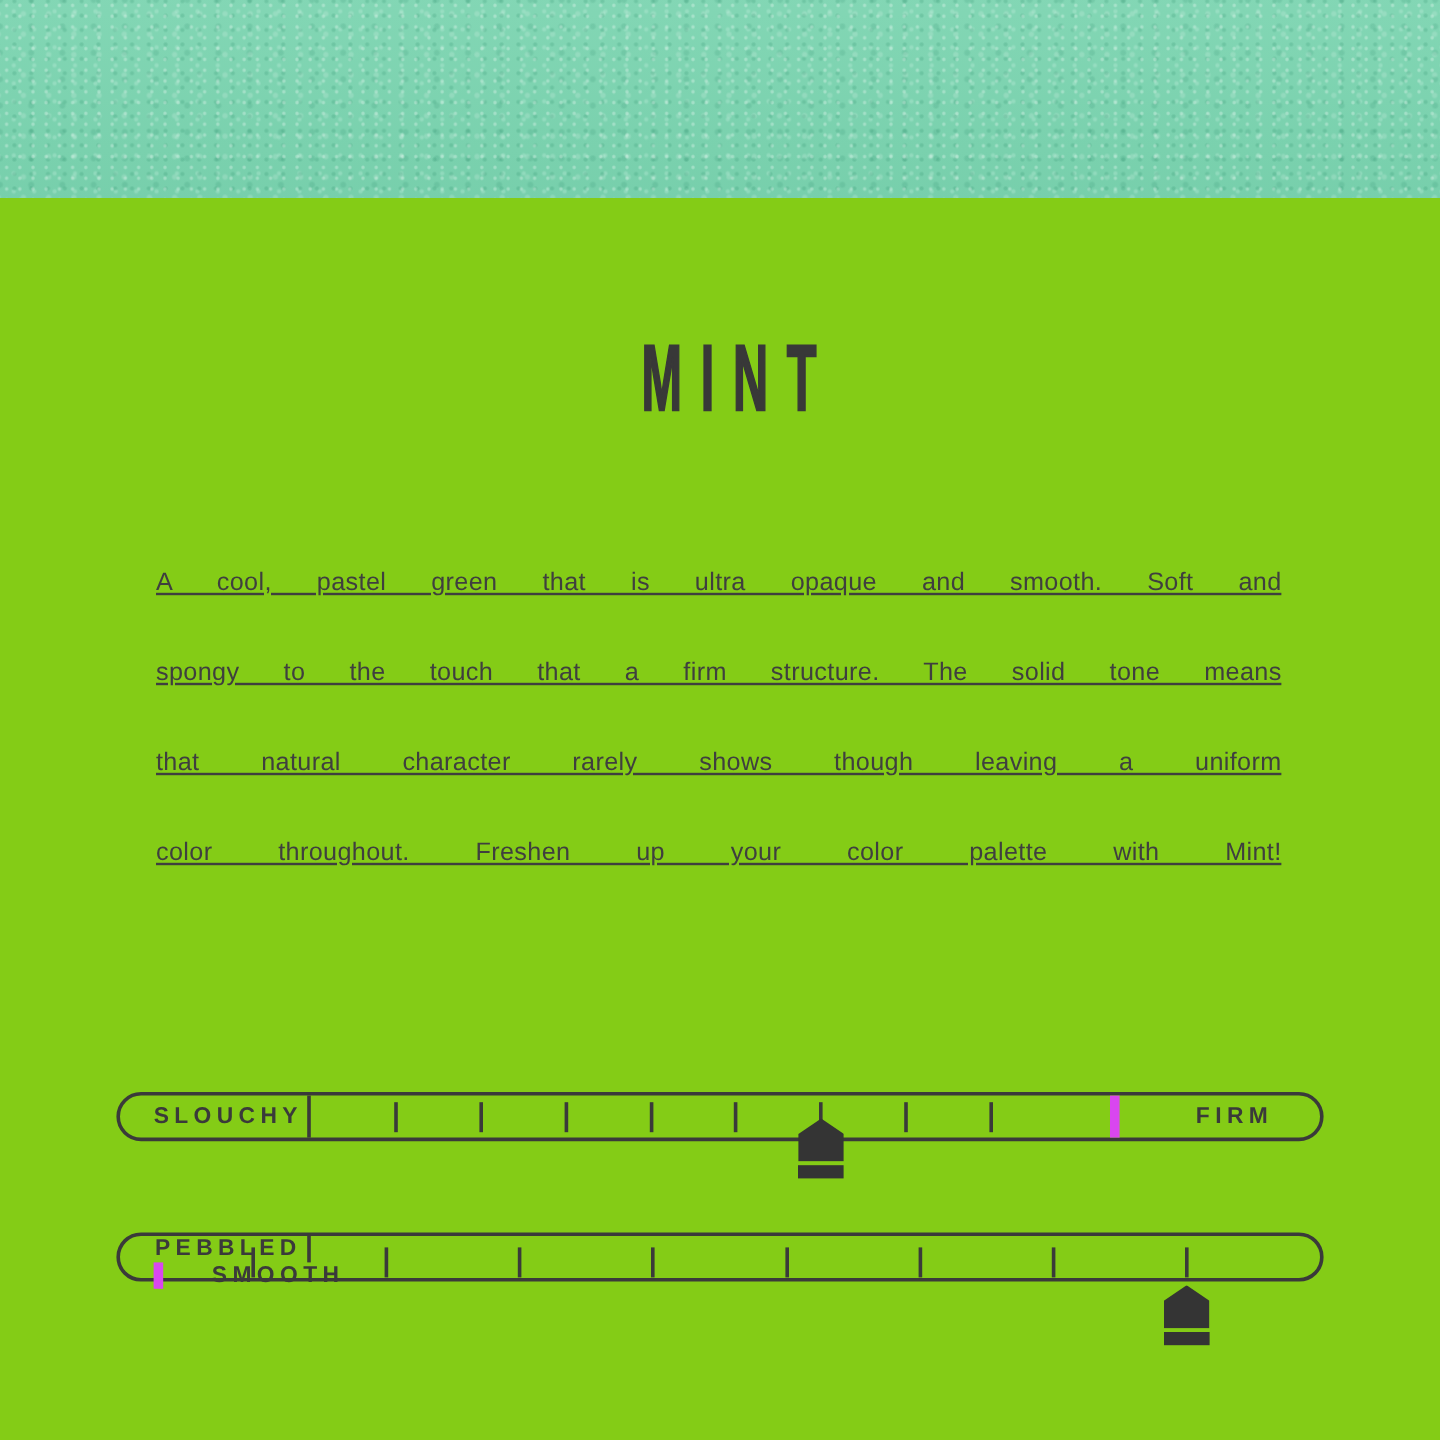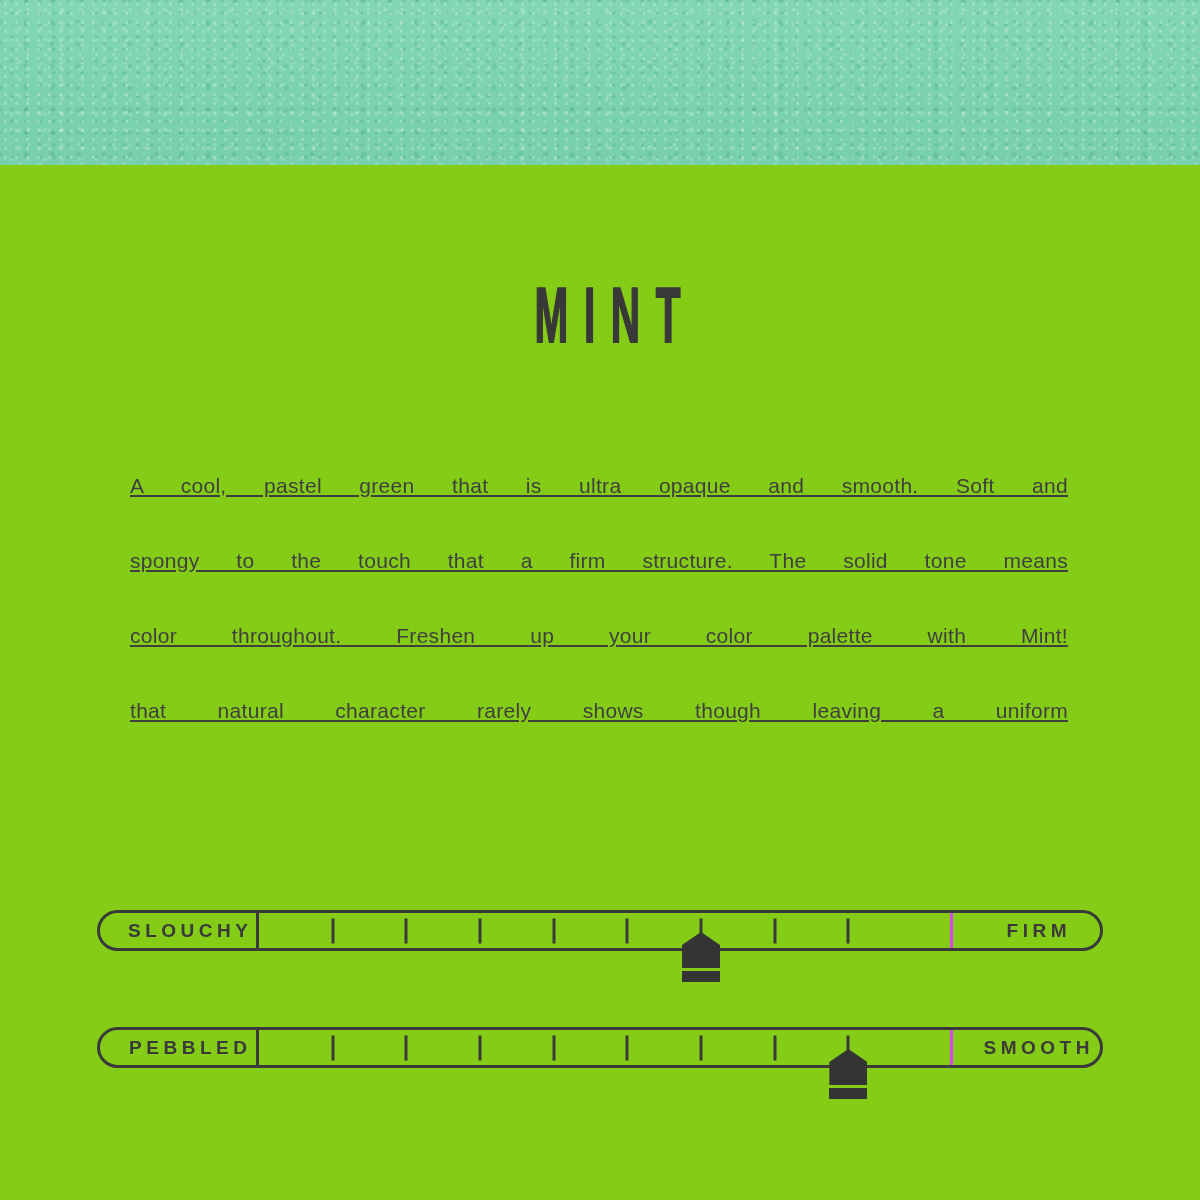--- a/index.html
+++ b/index.html
@@ -82,36 +82,36 @@
     position: absolute;
     left: 97px;
     width: 1006px;
     height: 41px;
     box-sizing: border-box;
     border: 3px solid #3a3a3a;
     border-radius: 22px;
     display: flex;
   }
   .scale-firmness { top: 910px; }
-  .scale-texture  { top: 1027px; }
+  .scale-texture  { top: 1027px; flex-direction: column; }
 
   .cap {
     display: flex;
     align-items: center;
     justify-content: center;
     box-sizing: border-box;
     font-weight: 700;
     font-size: 19px;
     letter-spacing: 4.5px;
     color: #3a3a3a;
     padding-left: 20px;
   }
   .cap span { padding-left: 4.5px; white-space: nowrap; }
   .cap-left  { width: 159px; border-right: 3px solid #3a3a3a; }
-  .cap-right { width: 150px; border-left: 3px solid #d946ef; margin-left: 28px; }
+  .cap-right { width: 175px; border-left: 8px solid #d946ef; margin-left: 28px; }
 
   .track { flex: 1; position: relative; }
   .tick {
     position: absolute;
     top: 50%;
     transform: translate(-50%, -50%);
     width: 3px;
     height: 25px;
     background: #3a3a3a;
   }
@@ -144,22 +144,22 @@
 
   <div class="swatch-band"></div>
 
   <div class="title-row">
     <h1 class="page-title">MINT</h1>
   </div>
 
   <div class="description">
     <div class="line">A cool, pastel green that is ultra opaque and smooth. Soft and</div>
     <div class="line">spongy to the touch that a firm structure. The solid tone means</div>
+    <div class="line">that natural character rarely shows though leaving a uniform</div>
     <div class="line">color throughout. Freshen up your color palette with Mint!</div>
-    <div class="line">that natural character rarely shows though leaving a uniform</div>
   </div>
 
   <div class="scale scale-firmness">
     <div class="cap cap-left">
       <span>SLOUCHY</span>
     </div>
     <div class="track">
       <div class="tick t1"></div>
       <div class="tick t2"></div>
       <div class="tick t3"></div>

